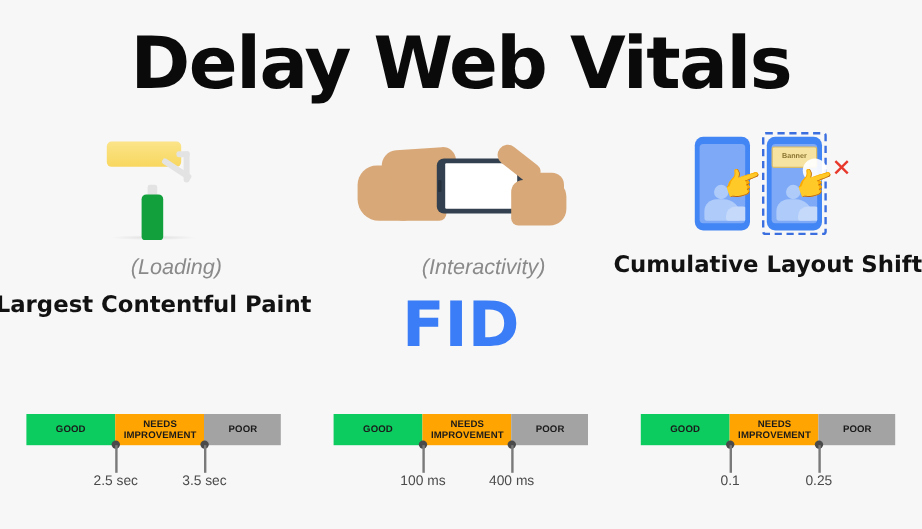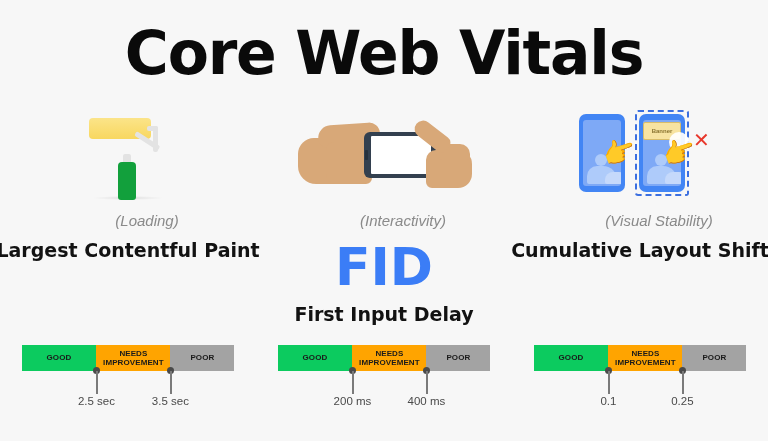--- a/index.html
+++ b/index.html
@@ -210,21 +210,21 @@
   .hand-emoji-b { left: 98px; top: 34px; transform: rotate(-18deg); }
   .red-x {
     position: absolute; left: 128px; top: 22px;
     font-size: 20px; font-weight: 700; color: #e8372b;
     font-family: "DejaVu Sans", sans-serif;
   }
 
   
   .aspect {
     margin-top: 12px;
-    font-size: 15px;
+    font-size: 18px;
     font-style: italic;
     color: #8a8a8a;
     font-family: "Liberation Sans", sans-serif;
     margin-left: 38px;
   }
   .acronym {
     margin-top: 12px;
     font-size: 52px;
     font-weight: 700;
     color: #3b7df6;
@@ -296,21 +296,21 @@
     color: #4a4a4a;
     white-space: nowrap;
     font-family: "Liberation Sans", sans-serif;
   }
 </style>
 </head>
 <body>
 
 <div class="page">
 
-  <div class="title">Core Web Vitals</div>
+  <div class="title">Delay Web Vitals</div>
 
   <div class="columns">
 
     <div class="col">
       <div class="icon-area">
         <div class="roller">
           <div class="roller-shadow"></div>
           <div class="roller-head-cap"></div>
           <div class="roller-arm-h"></div>
           <div class="roller-arm-v"></div>
@@ -333,21 +333,20 @@
             <div class="phone-screen"></div>
             <div class="phone-btn"></div>
           </div>
           <div class="hand-right-palm"></div>
           <div class="hand-right-knuckles"></div>
           <div class="hand-right-finger"></div>
         </div>
       </div>
       <div class="aspect">(Interactivity)</div>
       <div class="acronym">FID</div>
-      <div class="fullname">First Input Delay</div>
     </div>
 
     <div class="col">
       <div class="icon-area">
         <div class="cls">
           <div class="cls-phone cls-phone-a">
             <div class="cls-screen">
               <div class="cls-photo-head"></div>
               <div class="cls-photo-body"></div>
               <div class="cls-photo-body2"></div>
@@ -361,21 +360,20 @@
             </div>
           </div>
           <div class="cls-dashed"></div>
           <div class="cls-banner">Banner</div>
           <div class="cls-tapcircle"></div>
           <div class="hand-emoji hand-emoji-a">👉</div>
           <div class="hand-emoji hand-emoji-b">👉</div>
           <div class="red-x">✕</div>
         </div>
       </div>
-      <div class="aspect">(Visual Stability)</div>
       <div class="fullname">Cumulative Layout Shift</div>
     </div>
 
   </div>
 
   <div class="bars">
 
     <div class="bar-col">
       <div class="bar">
         <div class="seg seg-good">GOOD</div>
@@ -409,21 +407,21 @@
             <span>NEEDS</span><br>
             <span>IMPROVEMENT</span>
           </span>
         </div>
         <div class="seg seg-poor">POOR</div>
       </div>
       <div class="markers">
         <div class="marker" style="left:35.2%;">
           <div class="marker-dot"></div>
           <div class="marker-line"></div>
-          <div class="marker-label">200 ms</div>
+          <div class="marker-label">100 ms</div>
         </div>
         <div class="marker" style="left:69.9%;">
           <div class="marker-dot"></div>
           <div class="marker-line"></div>
           <div class="marker-label">400 ms</div>
         </div>
       </div>
     </div>
 
     <div class="bar-col">

